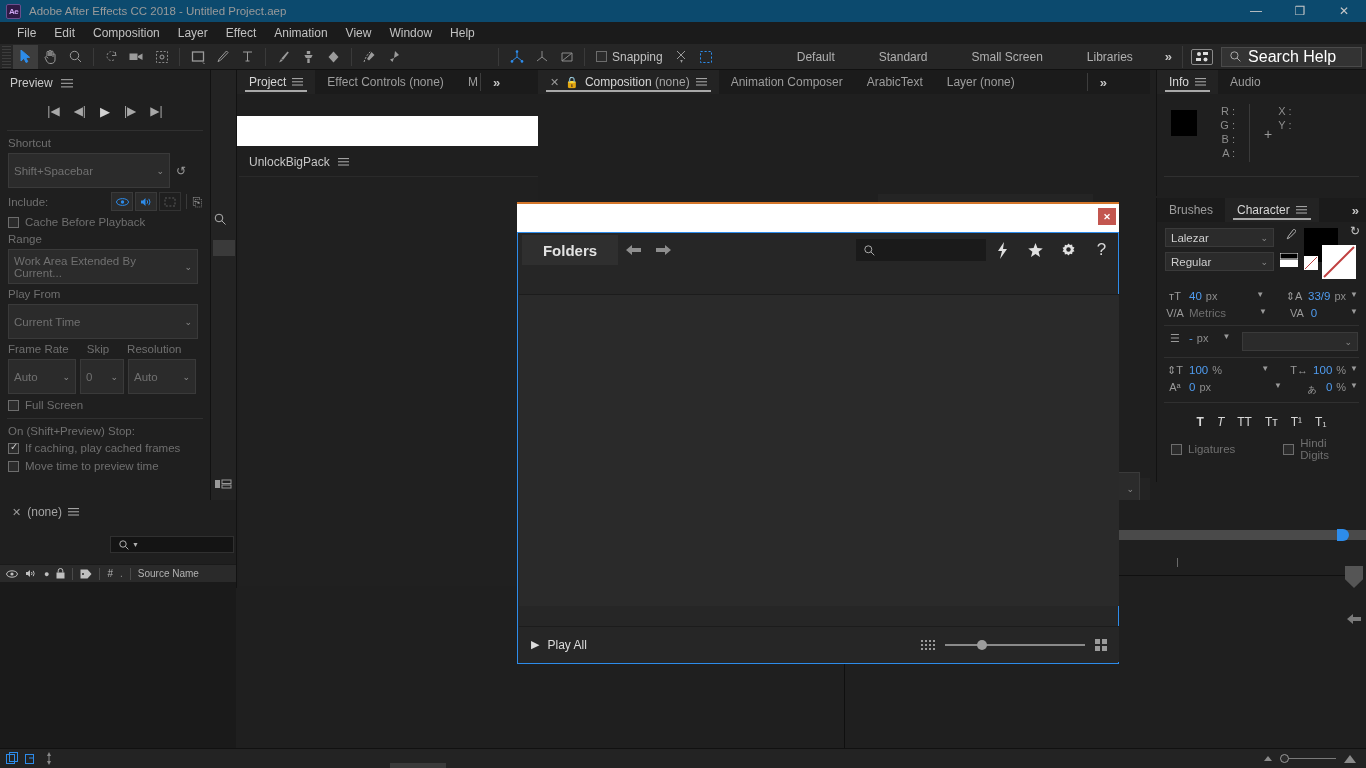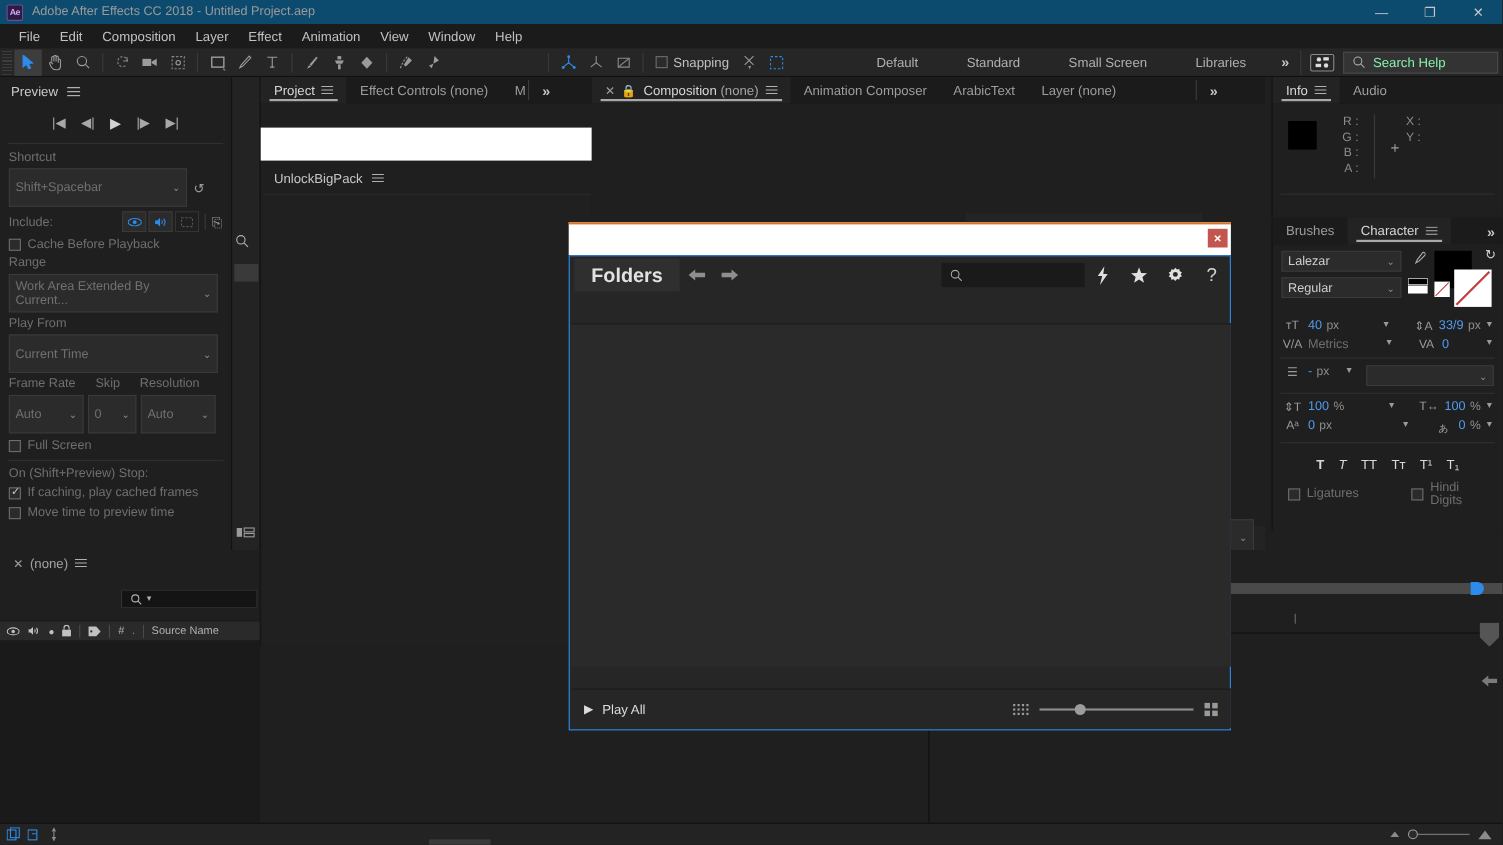--- a/index.html
+++ b/index.html
@@ -55,21 +55,21 @@
   .chk { width:11px; height:11px; border:1px solid #6d6d6d; background:#2b2b2b; display:inline-block;
          position:relative; flex:none;}
   .chk.on:after { content:"✓"; position:absolute; left:1px; top:-3px; font-size:10px; color:#ccc; }
   .ws-area { display:flex; align-items:center; margin-left:56px; gap:0; }
   .ws-item { padding:4px 22px; font-size:12px; color:#b0b0b0; }
   .ws-more { padding:0 10px; color:#c5c5c5; font-size:13px; font-weight:bold; }
   .ws-sep { width:1px; height:22px; background:#3a3a3a; }
   .ws-icon { width:22px; height:16px; margin:0 8px; border:1px solid #8a8a8a; border-radius:2px;
              display:flex; align-items:center; justify-content:center; color:#ddd; font-size:8px; letter-spacing:-1px;}
   .searchhelp { flex:1; height:20px; background:#333; border:1px solid #4a4a4a; margin-right:4px;
-                display:flex; align-items:center; padding-left:8px; gap:7px; color:#86efac; font-size:12px; }
+                display:flex; align-items:center; padding-left:8px; gap:7px; color:#ffffff; font-size:16px; }
 
   
   .panel { position:absolute; background:#1f1f1f; }
   .panel-tabs { height:24px; background:#1b1b1b; display:flex; align-items:stretch; }
   .ptab { display:flex; align-items:center; gap:6px; padding:0 12px; font-size:12px;
           color:#9d9d9d; position:relative; background:#1b1b1b; }
   .ptab.active { background:#232323; color:#d6d6d6; }
   .ptab.active:after { content:""; position:absolute; left:8px; right:8px; bottom:2px; height:2px; background:#a9a9a9; }
   .ptab .closex { color:#9a9a9a; font-size:11px; }
   .tabs-more { margin-left:auto; padding:0 8px; display:flex; align-items:center;
@@ -167,21 +167,21 @@
               box-shadow:0 0 0 0 #000; }
   .av-titlebar { position:absolute; left:0; top:0; width:602px; height:30px; background:#fff;
                  border-top:2px solid #d4762a; }
   .av-close { position:absolute; right:3px; top:4px; width:18px; height:17px; background:#c3564f;
               color:#fff; font-size:9px; font-weight:bold; display:flex; align-items:center; justify-content:center;}
   .av-body { position:absolute; left:0; top:30px; width:602px; height:432px; background:#262626;
              border:1px solid #2d8ceb; }
   .av-head { height:26px; display:flex; align-items:center; gap:8px; padding-left:12px; }
   .av-toolbar { height:34px; display:flex; align-items:center; padding-left:4px; gap:0; }
   .av-folders { width:96px; height:30px; background:#2f2f2f; display:flex; align-items:center;
-                justify-content:center; color:#e2e2e2; font-size:18px; font-weight:bold;}
+                justify-content:center; color:#e2e2e2; font-size:15px; font-weight:bold;}
   .av-nav { width:30px; height:30px; display:flex; align-items:center; justify-content:center; color:#8e8e8e; font-size:15px;}
   .av-search { width:130px; height:22px; background:#1a1a1a; display:flex; align-items:center;
                padding-left:8px; margin-left:auto; }
   .av-ticon { width:33px; height:30px; display:flex; align-items:center; justify-content:center;
               color:#d6d6d6; font-size:15px; }
   .av-content { position:absolute; left:1px; top:61px; width:600px; height:312px; background:#2a2a2a;
                 border-top:1px solid #1c1c1c; }
   .av-footer { position:absolute; left:1px; bottom:1px; width:600px; height:36px; background:#262626;
                border-top:1px solid #1c1c1c; display:flex; align-items:center; padding:0 12px; }
   .av-play { display:flex; align-items:center; gap:8px; color:#dcdcdc; font-size:12px;}

